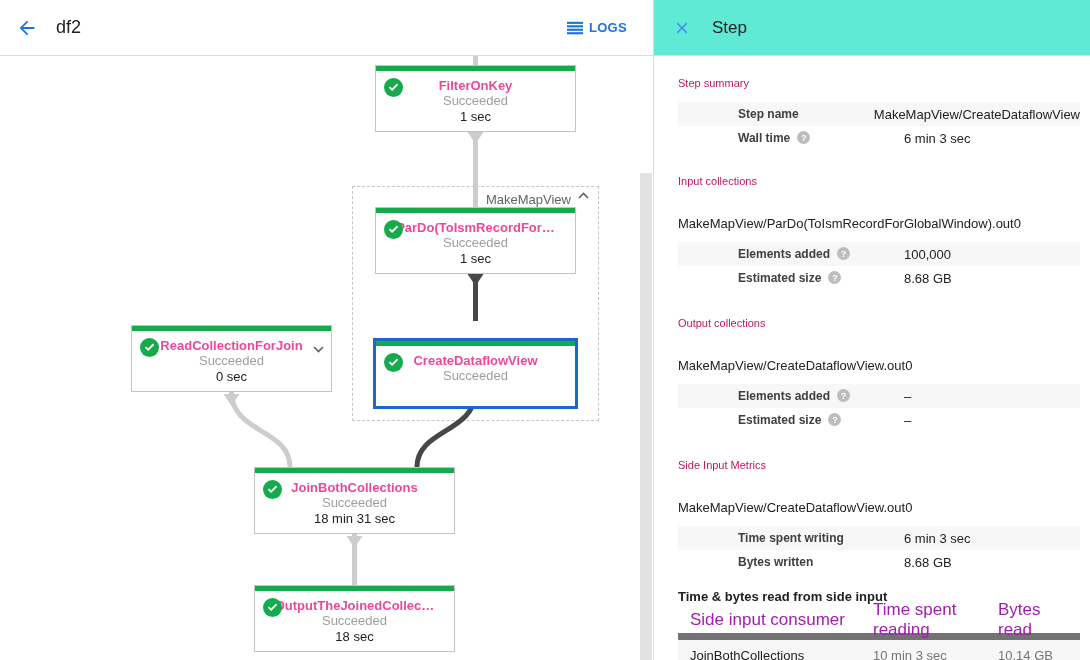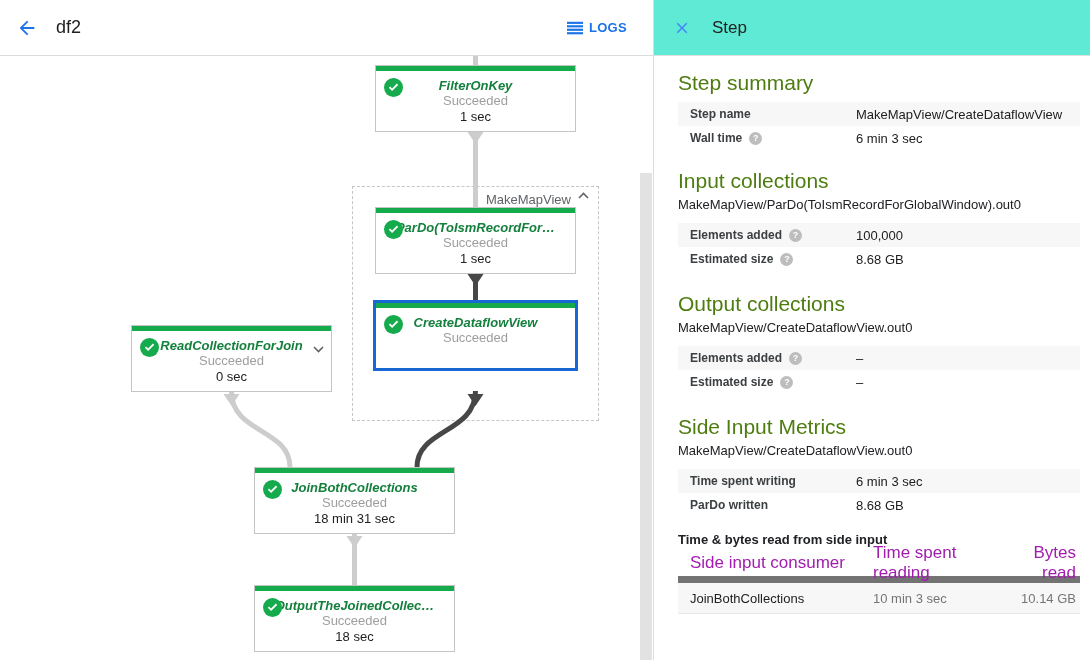--- a/index.html
+++ b/index.html
@@ -32,55 +32,55 @@
   .group-box { position:absolute; left:352px; top:186px; width:245px; height:233px;
     border:1px dashed #c6c6c6; z-index:0; }
   .group-label { position:absolute; top:5px; right:9px; display:flex; gap:7px;
     color:#5f6368; font-size:13px; cursor:pointer; }
 
   .node { position:absolute; width:199px; height:65px; background:#fff; border:1px solid #c4c4c4;
     z-index:2; text-align:center; cursor:pointer; }
   .node.selected { border:3px solid #1967d2; }
   .node .green-bar { position:absolute; top:0; left:0; right:0; height:5px; background:#15ab4c; }
   .node .check { position:absolute; left:8px; top:12px; width:19px; height:19px; }
-  .node .n-title { margin-top:12px; font-size:13px; font-weight:bold; color:#15803d; line-height:15px;font-style:italic; }
+  .node .n-title { margin-top:12px; font-size:13px; font-weight:bold; color:#ec4899; line-height:15px; }
   .node .n-status { font-size:13px; color:#9e9e9e; line-height:16px; }
   .node .n-time { font-size:13px; color:#212121; line-height:16px; }
   .node .expand-chevron { position:absolute; right:7px; top:13px; }
 
   .scroll-thumb { position:absolute; left:640px; top:173px; width:12px; height:487px;
     background:#e2e2e2; z-index:4; }
 
   
   .panel { position:absolute; top:56px; left:654px; width:436px; height:604px; background:#fff;
     overflow:hidden; }
   .panel-inner { padding:0 10px 0 24px; }
-  .sec-heading { font-size:21px; color:#4d7c0f; line-height:20px; }
-  .sec-sub { font-size:13px; color:#202124; line-height:18px; margin-top:5px; }
+  .sec-heading { font-size:11px; color:#be185d; line-height:20px; }
+  .sec-sub { font-size:13px; color:#202124; line-height:18px; margin-top:24px; }
   .kv-rows { margin-top:9px; }
   .kv-row { display:flex; align-items:center; height:24px; padding-left:12px; }
   .kv-row.alt { background:#f7f7f7; }
-  .kv-label { width:166px; display:flex; align-items:center; gap:7px;
-    font-size:12px; font-weight:bold; color:#3c4043; }
+  .kv-label { width:166px; display:flex; align-items:flex-start; gap:7px;
+    font-size:12px; font-weight:bold; color:#3c4043;margin-left:48px; }
   .kv-value { font-size:13px; color:#212121; }
   .help-icon { width:13px; height:13px; border-radius:50%; background:#bdbdbd; color:#fff;
     font-size:9px; font-weight:bold; display:inline-flex; align-items:center; justify-content:center; cursor:pointer; }
   .help-icon::after { content:"?"; }
 
   .mt-summary { margin-top:17px; } .mt-input { margin-top:21px; } .mt-output { margin-top:23px; }
   .mt-side { margin-top:23px; } .mt-table { margin-top:15px; }
 
   .tbl-heading { font-size:13px; font-weight:bold; color:#202124; }
   .tbl { margin-top:2px; }
   .tbl-row { display:flex; align-items:center; }
   .tbl-head { height:27px; border-bottom:7px solid #737373; color:#a21caf; font-size:17px; }
   .tbl-data { height:30px; background:#f7f7f7; border-bottom:1px solid #e8e8e8; font-size:13px; }
   .tc1 { flex:1; padding-left:12px; }
   .tc2 { width:125px; }
-  .tc3 { width:78px; text-align:right; padding-right:4px; }
+  .tc3 { width:78px; padding-right:4px; }
   .tbl-data .tc2, .tbl-data .tc3 { color:#757575; }
   .tbl-data .tc1 { color:#212121; }
 </style>
 </head>
 <body>
 
 <div class="app">
 
   <div class="graph">
 
@@ -122,21 +122,21 @@
       <div class="green-bar"></div>
       <svg class="check" viewBox="0 0 24 24">
         <circle cx="12" cy="12" r="12" fill="#15ab4c"></circle>
         <path d="M10.2 16.4l-4.1-4.1 1.6-1.6 2.5 2.5 6.1-6.1 1.6 1.6z" fill="#fff"></path>
       </svg>
       <div class="n-title">ParDo(ToIsmRecordFor…</div>
       <div class="n-status">Succeeded</div>
       <div class="n-time">1 sec</div>
     </div>
 
-    <div class="node selected" style="left:373px; top:300px;">
+    <div class="node selected" style="left:373px; top:338px;">
       <div class="green-bar"></div>
       <svg class="check" viewBox="0 0 24 24">
         <circle cx="12" cy="12" r="12" fill="#15ab4c"></circle>
         <path d="M10.2 16.4l-4.1-4.1 1.6-1.6 2.5 2.5 6.1-6.1 1.6 1.6z" fill="#fff"></path>
       </svg>
       <div class="n-title">CreateDataflowView</div>
       <div class="n-status">Succeeded</div>
     </div>
 
     <div class="node" style="left:131px; top:325px;">
@@ -272,21 +272,21 @@
       <div class="sec-sub">MakeMapView/CreateDataflowView.out0</div>
       <div class="kv-rows">
         <div class="kv-row alt">
           <span class="kv-label">
               <span>Time spent writing</span>
             </span>
           <span class="kv-value">6 min 3 sec</span>
         </div>
         <div class="kv-row">
           <span class="kv-label">
-              <span>ParDo written</span>
+              <span>Bytes written</span>
             </span>
           <span class="kv-value">8.68 GB</span>
         </div>
       </div>
 
       <div class="tbl-heading mt-table">Time &amp; bytes read from side input</div>
       <div class="tbl">
         <div class="tbl-row tbl-head">
           <span class="tc1">Side input consumer</span>
           <span class="tc2">Time spent reading</span>

